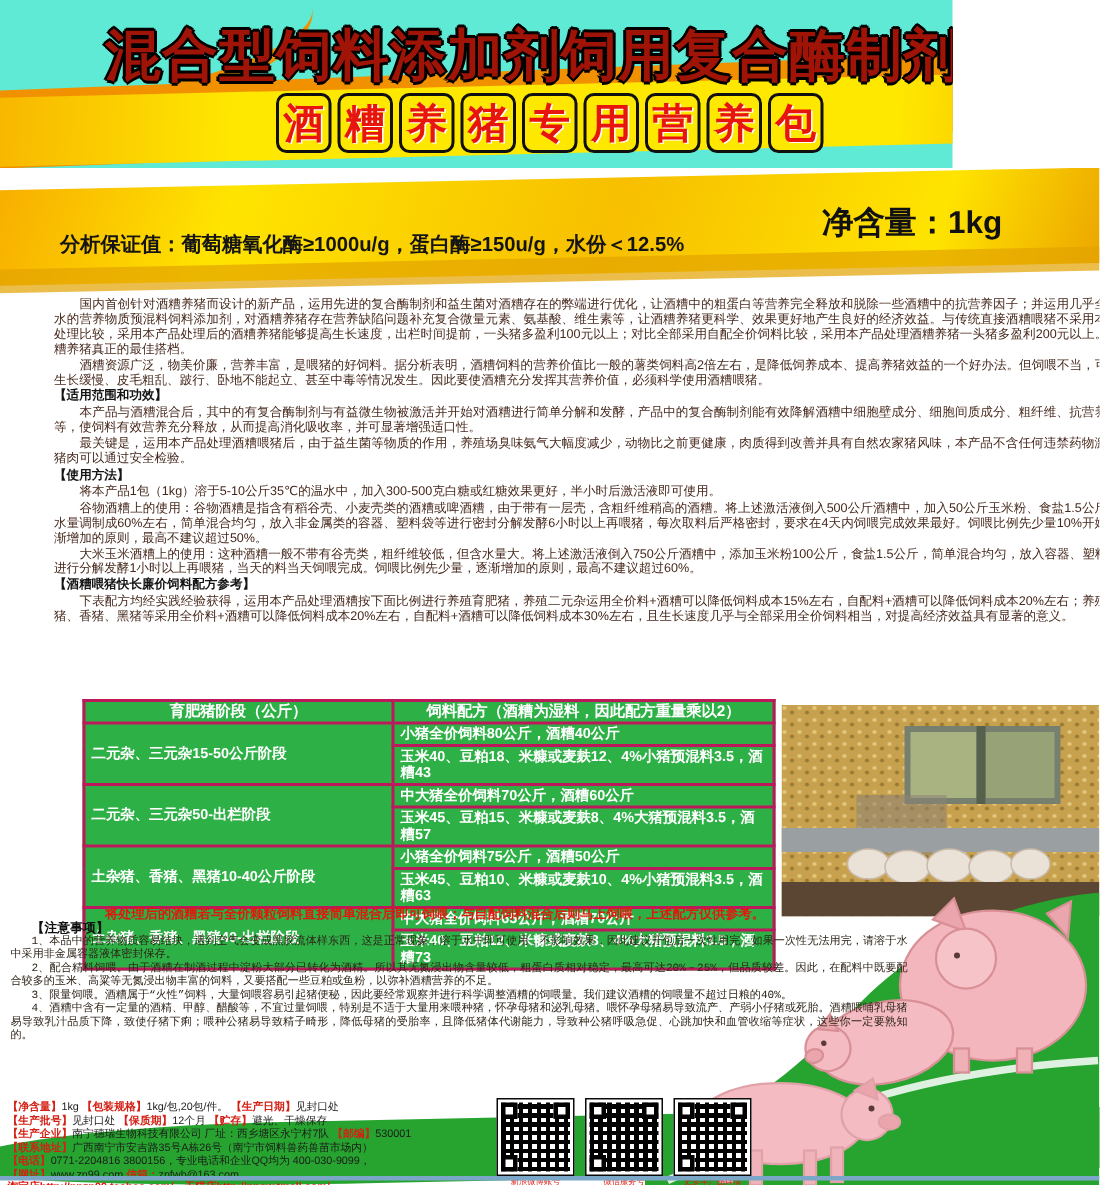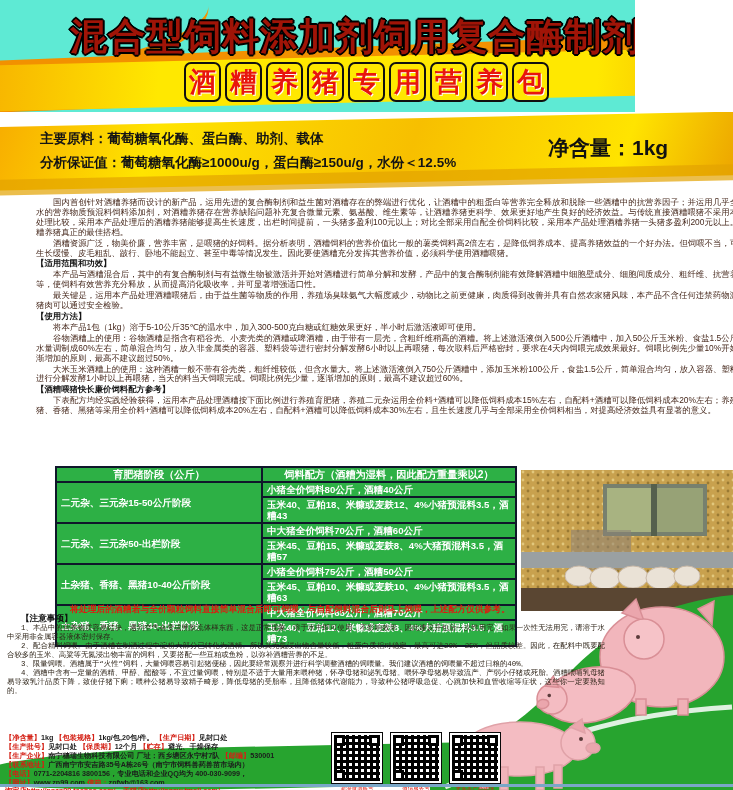--- a/index.html
+++ b/index.html
@@ -38,21 +38,21 @@
 
   
   .bodytext{position:absolute;top:198px;left:12px;width:719px;font-size:8.4px;line-height:9.9px;
             color:#46281c;text-align:justify;margin-left:24px;}
   .bodytext p{margin:0 0 1px 0;text-indent:17px;}
   .bodytext .bhead{font-weight:bold;color:#151515;text-indent:0;margin:1px 0 1px 0;}
 
   
   .ftable{position:absolute;top:466px;left:55px;width:462px;border-collapse:collapse;
           background:#2db045;}
-  .ftable td{border:2px solid #0f172a;color:#ffffff;font-size:9.6px;font-weight:bold;
+  .ftable td{border:2px solid #be185d;color:#ffffff;font-size:9.6px;font-weight:bold;
              padding:1px 4px;line-height:11px;}
   .ftable td.hd{text-align:center;font-size:10.2px;}
   .ftable td.stage{width:196px;}
   .table-note{position:absolute;top:604px;left:20px;width:540px;text-align:center;
               color:#e0190f;font-size:8.8px;font-weight:bold;}
 
   
   .photo{position:absolute;top:470px;left:521px;width:212px;height:141px;}
 
   
@@ -63,21 +63,21 @@
 
   
   .footer-green{position:absolute;top:744px;left:-30px;width:820px;height:42px;background:#27a42f;
                 transform:rotate(-1.2deg);border-radius:40% 20% 0 50% / 90% 40% 0 60%;}
   .pigs-art{position:absolute;top:595px;left:430px;width:303px;height:195px;}
 
   
   .footer{position:absolute;top:734px;left:5px;width:330px;font-size:7.2px;line-height:8.9px;
           white-space:nowrap;}
   .footer .lbl{color:#d42015;font-weight:bold;}
-  .footer .val{color:#1b1b1b;font-weight:bold;}
+  .footer .val{color:#1b1b1b;font-weight:normal;}
   .footer .redline{color:#e0190f;font-weight:bold;}
 
   
   .qrwrap{position:absolute;top:732px;left:331px;display:flex;gap:7px;}
   .qrunit{width:52px;text-align:center;}
   .qr{position:relative;width:50px;height:50px;background:#ffffff;border:1px solid #0a0a0a;}
   .qr .px{position:absolute;inset:2px;
           background-image:repeating-linear-gradient(0deg,#000 0 3px,transparent 3px 6px),
                            repeating-linear-gradient(90deg,#000 0 3px,#fff 3px 6px);}
   .qr .m{position:absolute;width:11px;height:11px;border:3px solid #000;background:#fff;box-sizing:border-box;}
@@ -95,21 +95,20 @@
     <div class="hdr-swirl"></div>
     <div class="hdr-orange"></div>
     <div class="hdr-yellow"></div>
     <div class="title">混合型饲料添加剂饲用复合酶制剂II</div>
     <div class="subtitle"><span class="sub-ch">酒</span><span class="sub-ch">糟</span><span class="sub-ch">养</span><span class="sub-ch">猪</span><span class="sub-ch">专</span><span class="sub-ch">用</span><span class="sub-ch">营</span><span class="sub-ch">养</span><span class="sub-ch">包</span></div>
   </div>
 
   <div class="band">
     <div class="band-shape"></div>
     <div class="band-shape2"></div>
-    <div class="band-l1">主要原料：葡萄糖氧化酶、蛋白酶、助剂、载体</div>
     <div class="band-l2">分析保证值：葡萄糖氧化酶≥1000u/g，蛋白酶≥150u/g，水份＜12.5%</div>
     <div class="band-net">净含量：1kg</div>
   </div>
 
   <div class="bodytext">
     <p>国内首创针对酒糟养猪而设计的新产品，运用先进的复合酶制剂和益生菌对酒糟存在的弊端进行优化，让酒糟中的粗蛋白等营养完全释放和脱除一些酒糟中的抗营养因子；并运用几乎全溶于水的营养物质预混料饲料添加剂，对酒糟养猪存在营养缺陷问题补充复合微量元素、氨基酸、维生素等，让酒糟养猪更科学、效果更好地产生良好的经济效益。与传统直接酒糟喂猪不采用本产品处理比较，采用本产品处理后的酒糟养猪能够提高生长速度，出栏时间提前，一头猪多盈利100元以上；对比全部采用自配全价饲料比较，采用本产品处理酒糟养猪一头猪多盈利200元以上。是酒糟养猪真正的最佳搭档。</p>
     <p>酒糟资源广泛，物美价廉，营养丰富，是喂猪的好饲料。据分析表明，酒糟饲料的营养价值比一般的薯类饲料高2倍左右，是降低饲养成本、提高养猪效益的一个好办法。但饲喂不当，可致猪生长缓慢、皮毛粗乱、跛行、卧地不能起立、甚至中毒等情况发生。因此要使酒糟充分发挥其营养价值，必须科学使用酒糟喂猪。</p>
     <div class="bhead">【适用范围和功效】</div>
     <p>本产品与酒糟混合后，其中的有复合酶制剂与有益微生物被激活并开始对酒糟进行简单分解和发酵，产品中的复合酶制剂能有效降解酒糟中细胞壁成分、细胞间质成分、粗纤维、抗营养因子等，使饲料有效营养充分释放，从而提高消化吸收率，并可显著增强适口性。</p>
     <p>最关键是，运用本产品处理酒糟喂猪后，由于益生菌等物质的作用，养殖场臭味氨气大幅度减少，动物比之前更健康，肉质得到改善并具有自然农家猪风味，本产品不含任何违禁药物激素，猪肉可以通过安全检验。</p>

